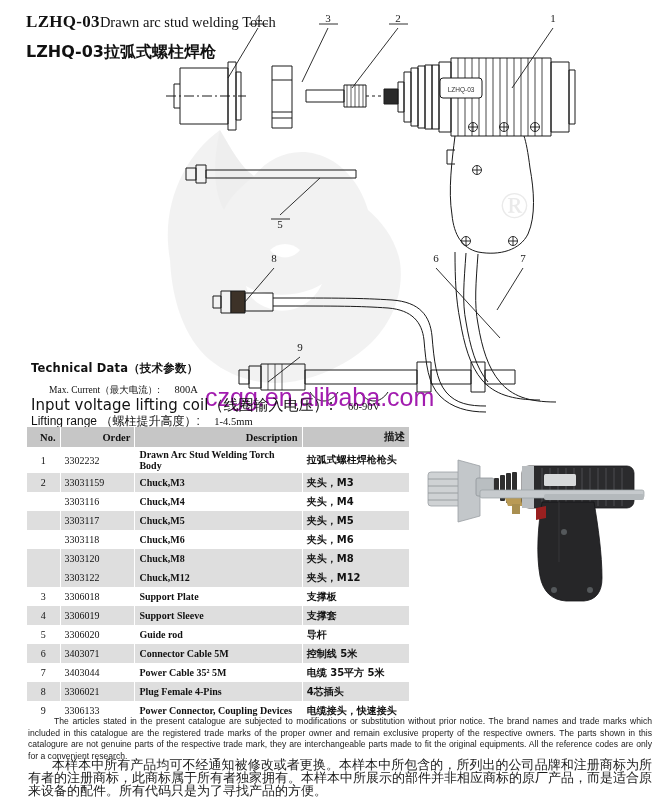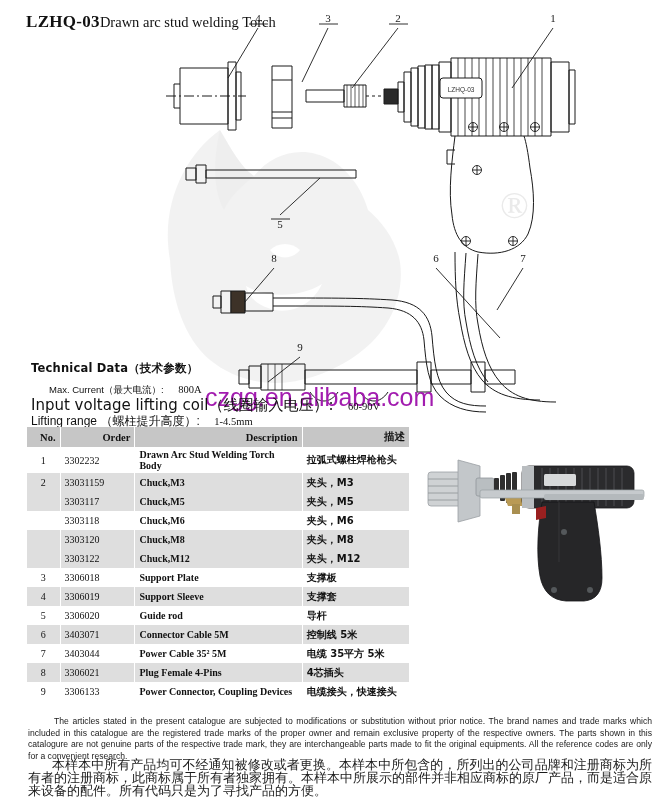--- a/index.html
+++ b/index.html
@@ -102,20 +102,21 @@
              C200 254 168 268 140 272 C112 276 82 268 60 250 C34 228 22 190 20 150 Z" fill="#d5d5d5"></path>
     <path d="M70 20 C82 40 90 56 104 66 C92 76 80 86 74 100 C62 78 64 46 70 20 Z" fill="#c9c9c9"></path>
     <path d="M120 140 C128 132 142 132 150 140 C142 150 128 150 120 140 Z" fill="#ffffff"></path>
     <path d="M96 176 C116 188 150 188 172 174 C162 196 138 206 118 198 C106 194 98 186 96 176 Z" fill="#ffffff"></path>
   </svg>
   <div class="r-wm">®</div>
 
   <div class="title-en">
     <span class="code">LZHQ-03</span><span class="desc">Drawn arc stud welding Torch</span>
   </div>
+  <div class="title-cn" style="font-family:'DejaVu Sans',sans-serif;">LZHQ-03拉弧式螺柱焊枪</div>
 
   <svg class="draw" viewBox="0 0 671 430">
     <g fill="none" stroke="#1a1a1a" stroke-width="1" stroke-linejoin="round">
 
       <g stroke-width="0.9">
         <line x1="258" y1="28" x2="228" y2="78"></line>
         <line x1="249" y1="24" x2="268" y2="24"></line>
         <line x1="328" y1="28" x2="302" y2="82"></line>
         <line x1="319" y1="24" x2="338" y2="24"></line>
         <line x1="398" y1="28" x2="352" y2="88"></line>
@@ -258,21 +259,21 @@
       <path d="M310 392 C318 404 330 404 338 392"></path>
       <path d="M360 392 C368 404 380 404 388 392"></path>
     </g>
   </svg>
 
   <div class="url-wm">czgg.en.alibaba.com</div>
 
   <div class="tech">
     <div class="tech-title" style="font-family:'DejaVu Sans',sans-serif;">Technical Data（技术参数）</div>
     <div class="tech-row">
-      <span style="font-family:Liberation Sans, sans-serif;font-size:9.5px;padding-left:18px;">Max. Current（最大电流）:</span>
+      <span style="font-family:Liberation Serif, serif;font-size:9.5px;padding-left:18px;">Max. Current（最大电流）:</span>
       <span class="val">800A</span>
     </div>
     <div class="tech-row">
       <span style="font-family:'DejaVu Sans',sans-serif;font-size:15px;">Input voltage lifting coil（线圈输入电压）:</span>
       <span class="val">60-90V</span>
     </div>
     <div class="tech-row">
       <span style="font-family:Liberation Sans, sans-serif;font-size:12px;">Lifting range  （螺柱提升高度）:</span>
       <span class="val">1-4.5mm</span>
     </div>
@@ -292,20 +293,26 @@
           <td class="c-no">1</td>
           <td class="c-order">3302232</td>
           <td class="c-desc">Drawn Arc Stud Welding Torch Body</td>
           <td class="c-cn cnb">拉弧式螺柱焊枪枪头</td>
         </tr>
         <tr class="alt">
           <td class="c-no">2</td>
           <td class="c-order">33031159</td>
           <td class="c-desc">Chuck,M3</td>
           <td class="c-cn cnb">夹头，M3</td>
+        </tr>
+        <tr>
+          <td class="c-no"></td>
+          <td class="c-order">3303116</td>
+          <td class="c-desc">Chuck,M4</td>
+          <td class="c-cn cnb">夹头，M4</td>
         </tr>
         <tr class="alt">
           <td class="c-no"></td>
           <td class="c-order">3303117</td>
           <td class="c-desc">Chuck,M5</td>
           <td class="c-cn cnb">夹头，M5</td>
         </tr>
         <tr>
           <td class="c-no"></td>
           <td class="c-order">3303118</td>

